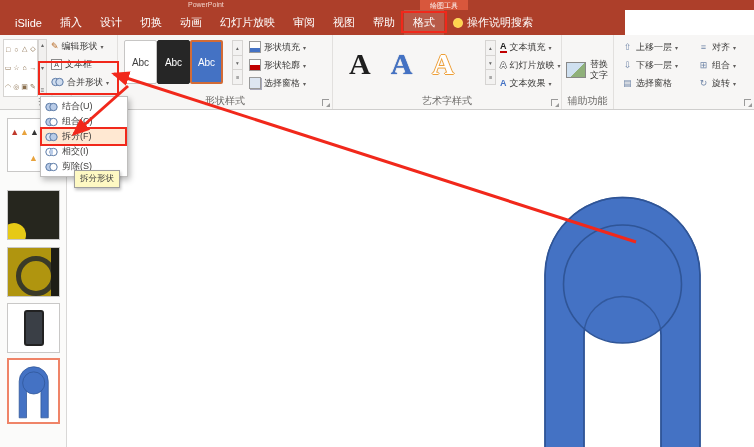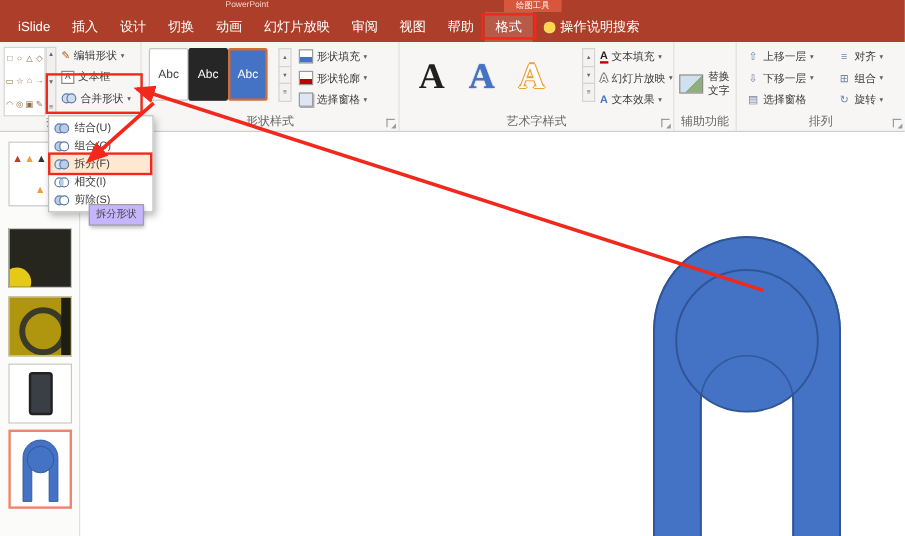--- a/index.html
+++ b/index.html
@@ -6,21 +6,21 @@
   body{width:754px;height:447px;position:relative;overflow:hidden;background:#fff;
        font-family:"Liberation Sans",sans-serif;-webkit-font-smoothing:antialiased}
 
   
   .titlebar{position:absolute;left:0;top:0;width:754px;height:10px;background:#ad3f2a}
   .title-text{position:absolute;left:188px;top:0;font-size:7px;line-height:10px;color:#f2d3ca}
   .context-header{position:absolute;left:420px;top:0;width:48px;height:10px;background:#d8573c;
       color:#fff;font-size:7px;line-height:11px;text-align:center;white-space:nowrap;overflow:hidden}
 
   
-  .tabrow{position:absolute;left:0;top:10px;width:754px;height:25px;background:#ad3f2a;
+  .tabrow{position:absolute;left:0;top:10px;width:625px;height:25px;background:#ad3f2a;
       display:flex;align-items:stretch;color:#fff;font-size:11px;padding-left:6px;box-sizing:border-box}
   .tab{padding:0 9px;display:flex;align-items:center;position:relative;white-space:nowrap;cursor:default}
   .tab.active{background:rgba(255,255,255,.14)}
   .tab.search{gap:4px}
   .bulb{width:8px;height:8px;border-radius:50%;background:#ffd54d;display:inline-block;border:1px solid #fff2}
 
   
   .ribbon{position:absolute;left:0;top:35px;width:754px;height:75px;background:#f7f6f5;
       border-bottom:1px solid #cfcecd;box-sizing:border-box}
   .group{position:absolute;top:0;height:74px;border-right:1px solid #e2e0de;box-sizing:border-box}
@@ -88,21 +88,21 @@
   .arr-col1{position:absolute;left:8px;top:3px}
   .arr-col2{position:absolute;left:84px;top:3px}
   .arr-ic{font-size:9px;color:#7086a8;width:11px;text-align:center}
 
   
   .menu{position:absolute;left:40px;top:96px;width:86px;background:#fff;border:1px solid #bfbebd;
       box-shadow:2px 3px 6px rgba(0,0,0,.28);padding:2px 0;z-index:20}
   .menu-item{height:15px;display:flex;align-items:center;gap:4px;padding:0 4px;font-size:9px;color:#3b3a39;position:relative;white-space:nowrap}
   .menu-item.hl{background:#ffe8d2}
   .mi{width:13px;height:10px;display:inline-flex}
-  .tooltip{position:absolute;left:74px;top:170px;background:#c4b5fd;border:1px solid #9f9f9f;
+  .tooltip{position:absolute;left:74px;top:170px;background:#fef9c3;border:1px solid #9f9f9f;
       box-shadow:1px 2px 3px rgba(0,0,0,.25);font-size:8.5px;color:#444;padding:2px 5px;z-index:25;white-space:nowrap}
 
   
   .anno{position:absolute;border:2px solid #f1281b;z-index:31;pointer-events:none}
   .overlay{position:absolute;left:0;top:0;z-index:40;pointer-events:none}
 
   
   .content{position:absolute;left:0;top:110px;width:754px;height:337px;background:#fff}
   .thumb-panel{position:absolute;left:0;top:0;width:67px;height:337px;background:#fbfbfa;border-right:1px solid #d9d8d7;box-sizing:border-box}
   .thumb{position:absolute;left:7px;width:53px;background:#fff;border:1px solid #c9c8c7;box-sizing:border-box;overflow:hidden}
@@ -294,21 +294,20 @@
         <span class="arr-ic">⊞</span>
         <span>组合</span>
         <span class="caret">▾</span>
       </div>
       <div class="rb-btn">
         <span class="arr-ic">↻</span>
         <span>旋转</span>
         <span class="caret">▾</span>
       </div>
     </div>
-    <div class="group-label">排列</div>
     <span class="launcher"></span>
   </div>
 </div>
 
 <div class="content">
   <div class="thumb-panel">
     <div class="thumb" id="th1">
       <span class="tri" style="color:#c0392b">▲</span>
       <span class="tri" style="color:#e8a33d">▲</span>
       <span class="tri" style="color:#333">▲</span>

